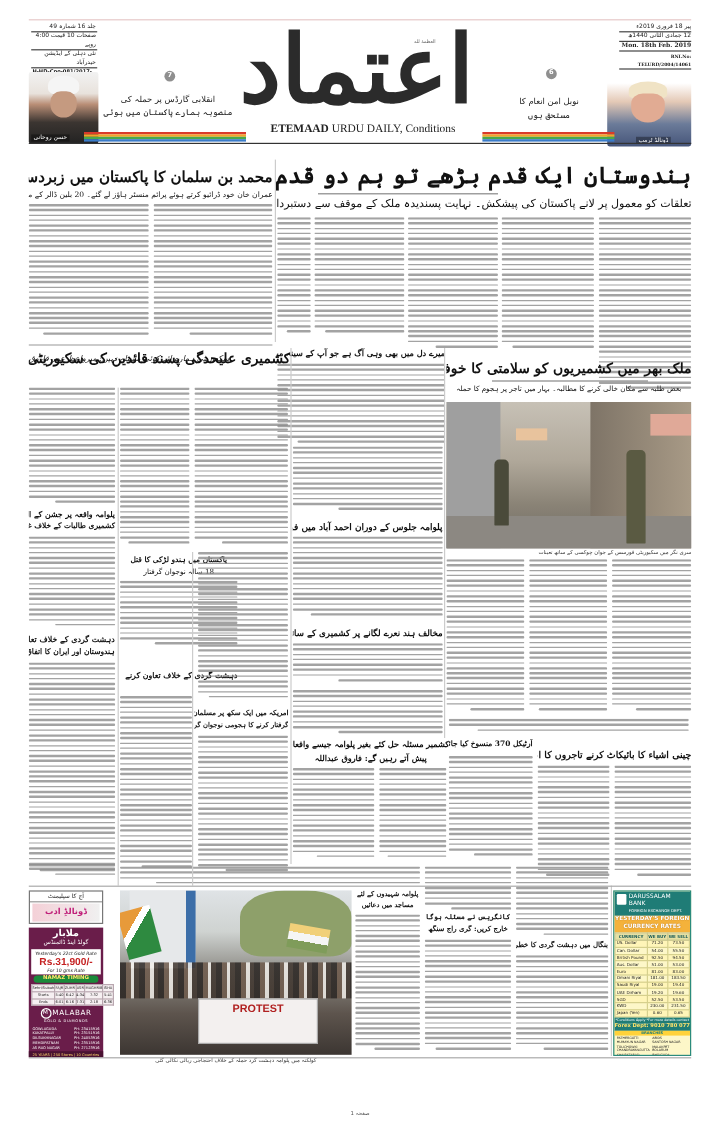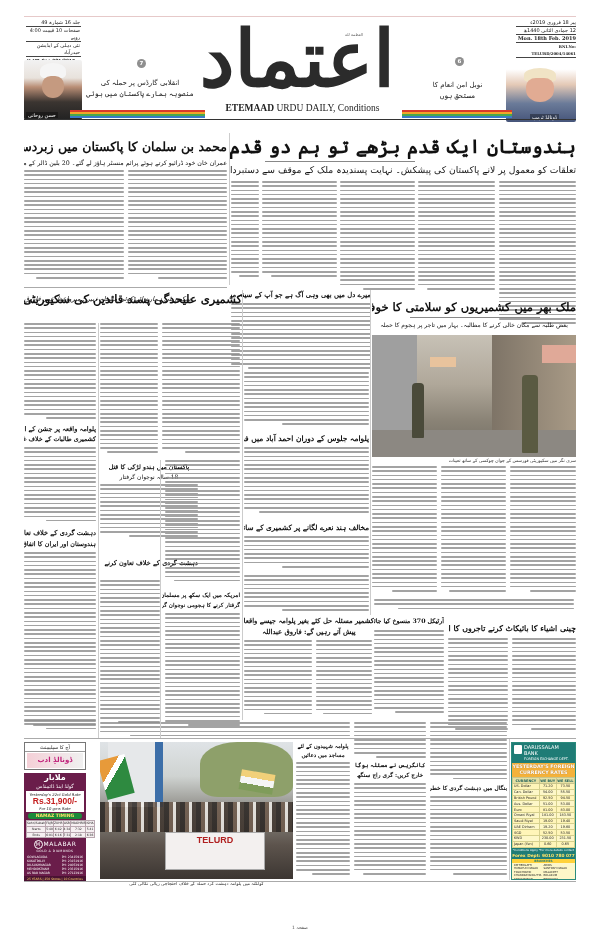--- a/index.html
+++ b/index.html
@@ -975,21 +975,21 @@
     <div class="ln"></div>
     <div class="ln m"></div>
 </div>
 
 <div class="photo-protest">
   <div class="bld"></div>
   <div class="tree"></div>
   <div class="crowd"></div>
   <div class="flag1"></div>
   <div class="flag2"></div>
-  <div class="banner">TELURD</div>
+  <div class="banner">PROTEST</div>
 </div>
 <div class="photo-caption" style="left:100px; top:881px; width:193px; text-align:center;">کولکتہ میں پلوامہ دہشت گرد حملہ کے خلاف احتجاجی ریالی نکالی گئی</div>
 
 <div class="hl" style="left:296px; top:742px; width:54px; font-size:5.5px; line-height:8px; font-weight:bold; text-align:center;">پلوامہ شہیدوں کے لئے</div>
 <div class="hl" style="left:296px; top:751px; width:54px; font-size:5.5px; line-height:8px; font-weight:bold; text-align:center;">مساجد میں دعائیں</div>
 <div class="col" style="left:296px; top:762px; width:54px; height:118px;">
   <div class="ln"></div>
     <div class="ln"></div>
     <div class="ln"></div>
     <div class="ln"></div>

